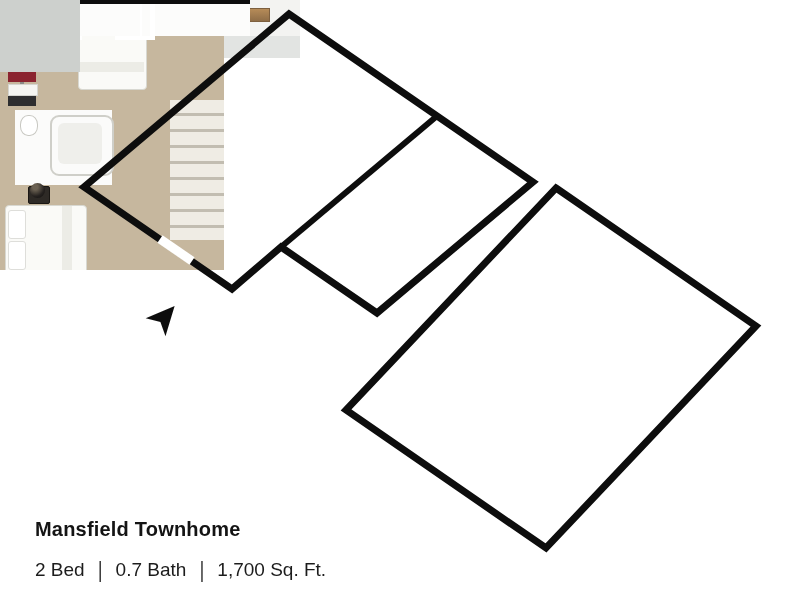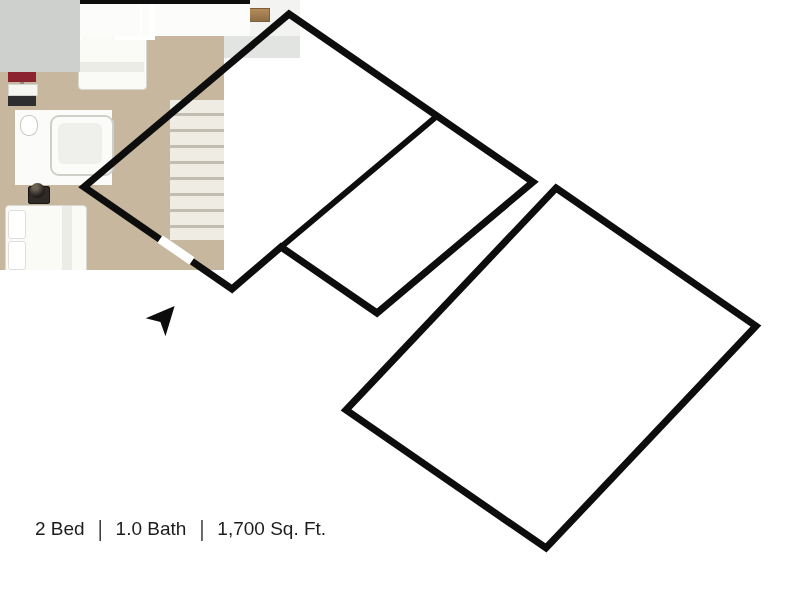--- a/index.html
+++ b/index.html
@@ -16,21 +16,21 @@
   .frame-white{position:absolute;background:#fdfdfb;border:2px solid #99999a;}
   .bed{position:absolute;background:#fafaf7;border:1px solid #d8d8d1;border-radius:4px;}
   .pillow{position:absolute;background:#ffffff;border:1px solid #dededa;border-radius:3px;}
   .dark-furn{position:absolute;background:#3a393e;border:1px solid #232227;border-radius:3px;}
   .lamp{position:absolute;background:radial-gradient(circle at 35% 28%,#6b6152 0 18%,#262220 62%,#0d0c0b);
         border-radius:50%;}
   .nstand{position:absolute;background:#2e2a26;border:1px solid #191613;border-radius:2px;}
   .gapwhite{position:absolute;background:#ffffff;}
   .title-block{position:absolute;left:35px;top:518px;color:#141414;}
   .title-block h1{margin:0;font-size:20px;font-weight:bold;letter-spacing:.2px;}
-  .specs{margin-top:0;font-size:19px;color:#1c1c1c;display:flex;align-items:center;}
+  .specs{margin-top:18px;font-size:19px;color:#1c1c1c;display:flex;align-items:center;}
   .specs .sep{margin:0 13px;color:#3d3d3d;font-weight:400;transform:scaleY(1.15);}
   .arrow-icon{position:absolute;left:146px;top:296px;font-size:42px;color:#0c0c0c;
               transform:rotate(-48deg);transform-origin:50% 50%;line-height:1;}
 </style>
 </head>
 <body>
 
 <div id="stage">
 
   <div class="face" style="left:0;top:0;transform:translate(84px,187px) matrix(0.8,0.55,0,1);width:185px;height:58px;background:#f2f3f1;">
@@ -179,22 +179,23 @@
     <polygon points="289,14 533,182 377,313 281,247 232,289 84,187" fill="none" stroke="#0d0d0d" stroke-width="7" stroke-linejoin="miter"></polygon>
     <line x1="437" y1="116" x2="281" y2="247" stroke="#0d0d0d" stroke-width="6"></line>
     <polygon points="556,188 756,326 546,548 346,410" fill="none" stroke="#0d0d0d" stroke-width="7" stroke-linejoin="miter"></polygon>
     <line x1="160" y1="239" x2="192" y2="261" stroke="#ffffff" stroke-width="9"></line>
   </svg>
 
   <div class="face" style="left:0;top:0;transform:translate(150px,290px) matrix(0.8,0.55,-0.76,0.64);width:80px;height:72px;background:#cdd0cd;"></div>
   <div class="arrow-icon">➤</div>
 
   <div class="title-block">
+    <h1>Mansfield Townhome</h1>
     <div class="specs">
       <span>2 Bed</span>
       <span class="sep">|</span>
-      <span>1.0 Bath</span>
+      <span>0.7 Bath</span>
       <span class="sep">|</span>
       <span>1,700 Sq. Ft.</span>
     </div>
   </div>
 
 </div>
 
 </body></html>

